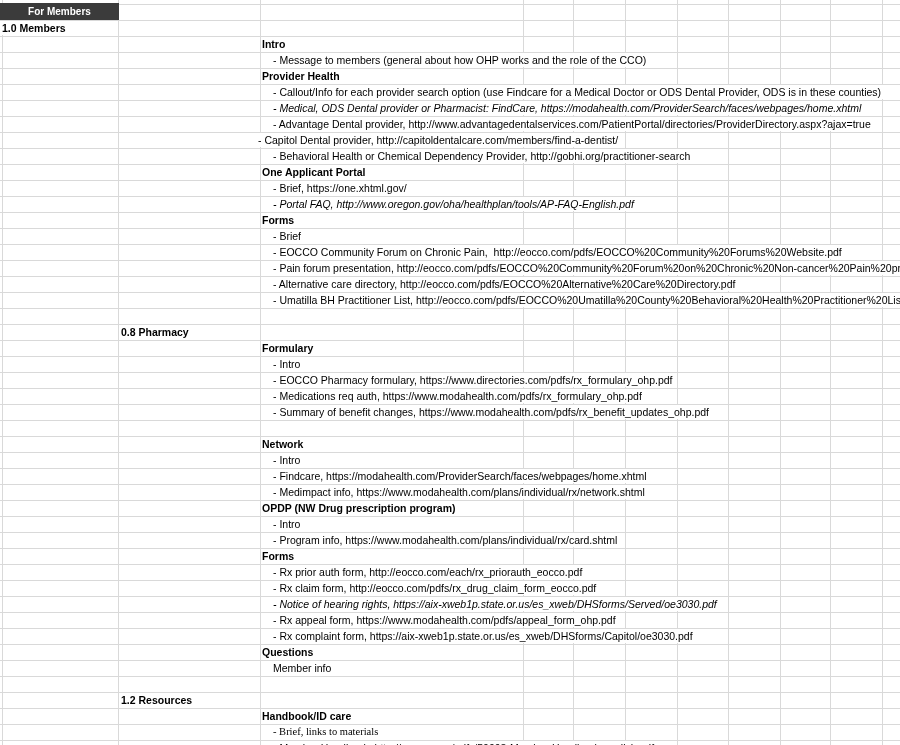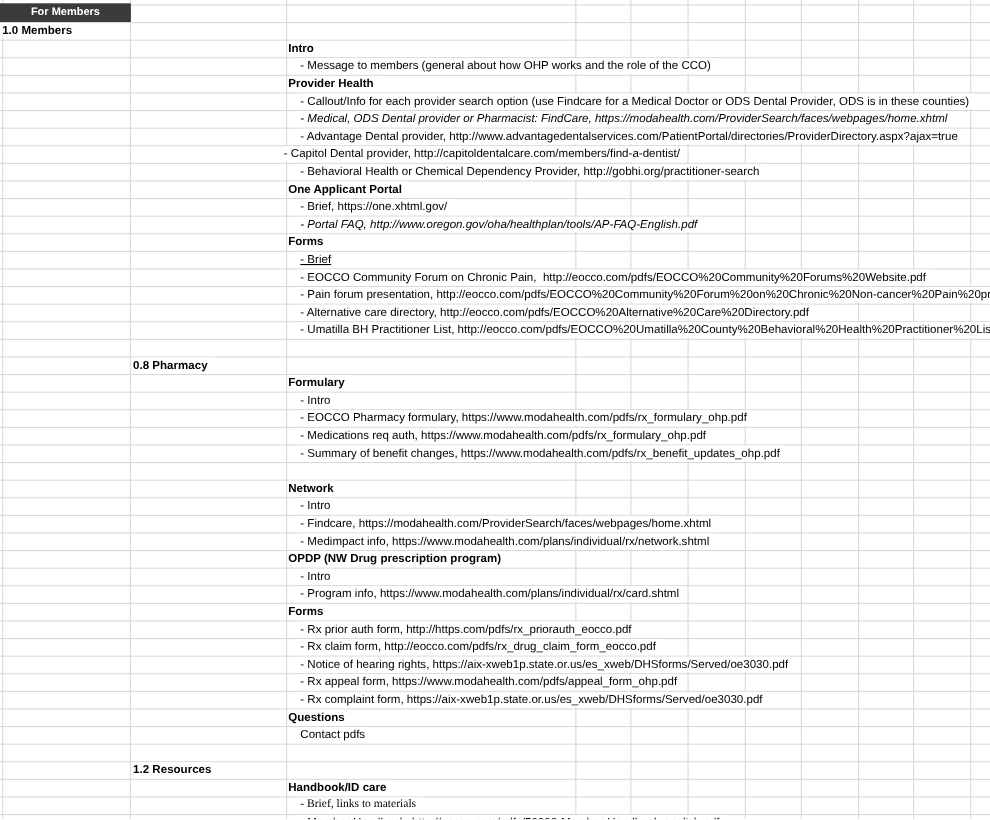--- a/index.html
+++ b/index.html
@@ -93,46 +93,46 @@
       <div class="cell bold" style="left: 262px; top: 69px;">Provider Health</div>
       <div class="cell" style="left: 273px; top: 85px;">- Callout/Info for each provider search option (use Findcare for a Medical Doctor or ODS Dental Provider, ODS is in these counties)</div>
       <div class="cell" style="left: 273px; top: 101px; font-style: italic;">- Medical, ODS Dental provider or Pharmacist: FindCare, https://modahealth.com/ProviderSearch/faces/webpages/home.xhtml</div>
       <div class="cell" style="left: 273px; top: 117px;">- Advantage Dental provider, http://www.advantagedentalservices.com/PatientPortal/directories/ProviderDirectory.aspx?ajax=true</div>
       <div class="cell" style="left: 258px; top: 133px;">- Capitol Dental provider, http://capitoldentalcare.com/members/find-a-dentist/</div>
       <div class="cell" style="left: 273px; top: 149px;">- Behavioral Health or Chemical Dependency Provider, http://gobhi.org/practitioner-search</div>
       <div class="cell bold" style="left: 262px; top: 165px;">One Applicant Portal</div>
       <div class="cell" style="left: 273px; top: 181px;">- Brief, https://one.xhtml.gov/</div>
       <div class="cell" style="left: 273px; top: 197px; font-style: italic;">- Portal FAQ, http://www.oregon.gov/oha/healthplan/tools/AP-FAQ-English.pdf</div>
       <div class="cell bold" style="left: 262px; top: 213px;">Forms</div>
-      <div class="cell" style="left: 273px; top: 229px; text-decoration: underline;">- Brief</div>
+      <div class="cell" style="left: 273px; top: 229px;">- Brief</div>
       <div class="cell" style="left: 273px; top: 245px;">- EOCCO Community Forum on Chronic Pain,  http://eocco.com/pdfs/EOCCO%20Community%20Forums%20Website.pdf</div>
       <div class="cell" style="left: 273px; top: 261px;">- Pain forum presentation, http://eocco.com/pdfs/EOCCO%20Community%20Forum%20on%20Chronic%20Non-cancer%20Pain%20presentation.pdf</div>
       <div class="cell" style="left: 273px; top: 277px;">- Alternative care directory, http://eocco.com/pdfs/EOCCO%20Alternative%20Care%20Directory.pdf</div>
       <div class="cell" style="left: 273px; top: 293px;">- Umatilla BH Practitioner List, http://eocco.com/pdfs/EOCCO%20Umatilla%20County%20Behavioral%20Health%20Practitioner%20List.pdf</div>
       <div class="cell bold" style="left: 121px; top: 325px;">0.8 Pharmacy</div>
       <div class="cell bold" style="left: 262px; top: 341px;">Formulary</div>
       <div class="cell" style="left: 273px; top: 357px;">- Intro</div>
-      <div class="cell" style="left: 273px; top: 373px;">- EOCCO Pharmacy formulary, https://www.modahealth.com/pdfs/rx_formulary_ohp.pdf</div>
+      <div class="cell" style="left: 273px; top: 373px;">- EOCCO Pharmacy formulary, https://www.directories.com/pdfs/rx_formulary_ohp.pdf</div>
       <div class="cell" style="left: 273px; top: 389px;">- Medications req auth, https://www.modahealth.com/pdfs/rx_formulary_ohp.pdf</div>
       <div class="cell" style="left: 273px; top: 405px;">- Summary of benefit changes, https://www.modahealth.com/pdfs/rx_benefit_updates_ohp.pdf</div>
       <div class="cell bold" style="left: 262px; top: 437px;">Network</div>
       <div class="cell" style="left: 273px; top: 453px;">- Intro</div>
       <div class="cell" style="left: 273px; top: 469px;">- Findcare, https://modahealth.com/ProviderSearch/faces/webpages/home.xhtml</div>
       <div class="cell" style="left: 273px; top: 485px;">- Medimpact info, https://www.modahealth.com/plans/individual/rx/network.shtml</div>
       <div class="cell bold" style="left: 262px; top: 501px;">OPDP (NW Drug prescription program)</div>
       <div class="cell" style="left: 273px; top: 517px;">- Intro</div>
       <div class="cell" style="left: 273px; top: 533px;">- Program info, https://www.modahealth.com/plans/individual/rx/card.shtml</div>
       <div class="cell bold" style="left: 262px; top: 549px;">Forms</div>
-      <div class="cell" style="left: 273px; top: 565px;">- Rx prior auth form, http://https.com/pdfs/rx_priorauth_eocco.pdf</div>
+      <div class="cell" style="left: 273px; top: 565px;">- Rx prior auth form, http://eocco.com/each/rx_priorauth_eocco.pdf</div>
       <div class="cell" style="left: 273px; top: 581px;">- Rx claim form, http://eocco.com/pdfs/rx_drug_claim_form_eocco.pdf</div>
-      <div class="cell" style="left: 273px; top: 597px;">- Notice of hearing rights, https://aix-xweb1p.state.or.us/es_xweb/DHSforms/Served/oe3030.pdf</div>
+      <div class="cell" style="left: 273px; top: 597px; font-style: italic;">- Notice of hearing rights, https://aix-xweb1p.state.or.us/es_xweb/DHSforms/Served/oe3030.pdf</div>
       <div class="cell" style="left: 273px; top: 613px;">- Rx appeal form, https://www.modahealth.com/pdfs/appeal_form_ohp.pdf</div>
-      <div class="cell" style="left: 273px; top: 629px;">- Rx complaint form, https://aix-xweb1p.state.or.us/es_xweb/DHSforms/Served/oe3030.pdf</div>
+      <div class="cell" style="left: 273px; top: 629px;">- Rx complaint form, https://aix-xweb1p.state.or.us/es_xweb/DHSforms/Capitol/oe3030.pdf</div>
       <div class="cell bold" style="left: 262px; top: 645px;">Questions</div>
-      <div class="cell" style="left: 273px; top: 661px;">Contact pdfs</div>
+      <div class="cell" style="left: 273px; top: 661px;">Member info</div>
       <div class="cell bold" style="left: 121px; top: 693px;">1.2 Resources</div>
       <div class="cell bold" style="left: 262px; top: 709px;">Handbook/ID care</div>
       <div class="cell" style="left: 273px; top: 725px; font-family: Liberation Serif, serif;">- Brief, links to materials</div>
       <div class="cell" style="left: 273px; top: 741px;">- Member Handbook, http://eocco.com/pdfs/50098-Member-Handbook-english.pdf</div>
     </div>
   <div class="header-cell">
     <span>For Members</span>
   </div>
 </div>
 

